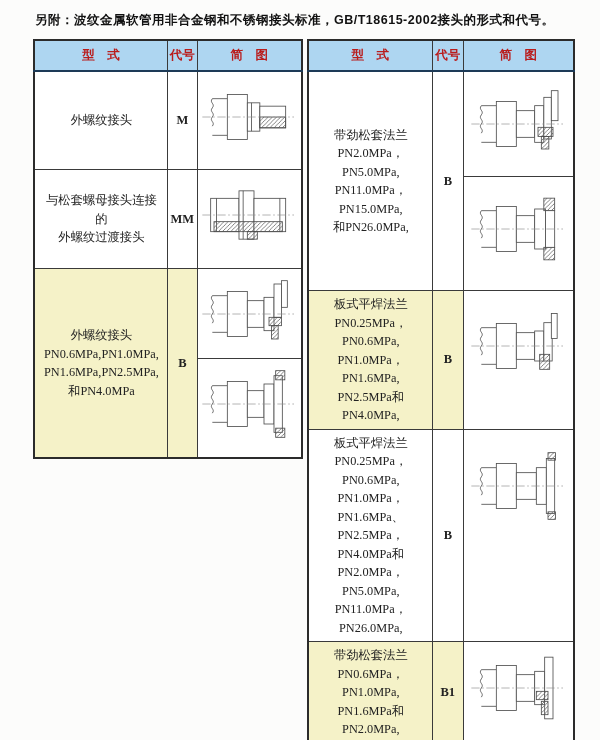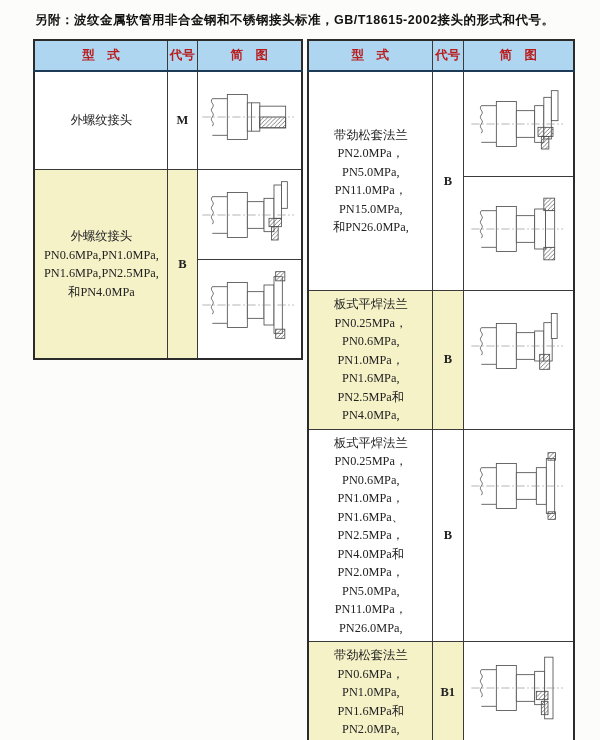--- a/index.html
+++ b/index.html
@@ -82,20 +82,36 @@
               <div class="dstack">
                 <div class="diag" style="height: 89px;">
                   <svg width="100" height="76" viewBox="0 0 120 84">
                     <use href="#sym-male-thread-fitting-diagram"></use>
                   </svg>
                 </div>
               </div>
             </td>
           </tr>
           <tr>
+            <td class="type-cell" style="height: 90px;">
+              <div>与松套螺母接头连接的</div>
+              <div>外螺纹过渡接头</div>
+            </td>
+            <td class="code-cell">MM</td>
+            <td class="diagram-cell">
+              <div class="dstack">
+                <div class="diag" style="height: 90px;">
+                  <svg width="100" height="76" viewBox="0 0 120 84">
+                    <use href="#sym-male-male-adapter-diagram"></use>
+                  </svg>
+                </div>
+              </div>
+            </td>
+          </tr>
+          <tr>
             <td class="type-cell hl" style="height: 180px;">
               <div>外螺纹接头</div>
               <div>PN0.6MPa,PN1.0MPa,</div>
               <div>PN1.6MPa,PN2.5MPa,</div>
               <div>和PN4.0MPa</div>
             </td>
             <td class="code-cell hl">B</td>
             <td class="diagram-cell">
               <div class="dstack">
                 <div class="diag" style="height: 89px;">

